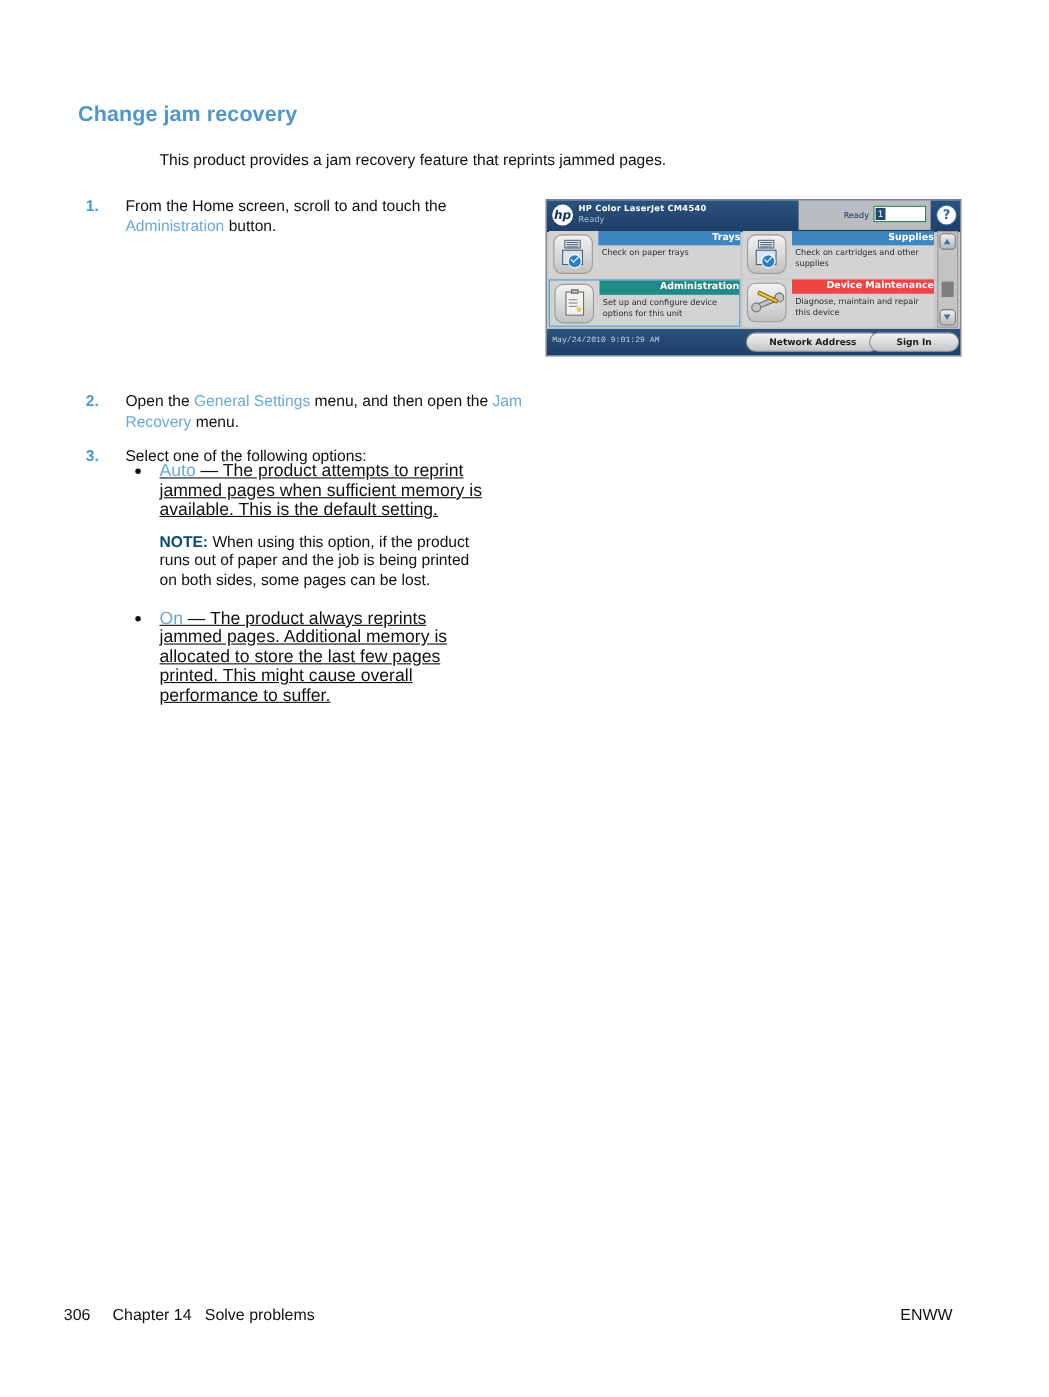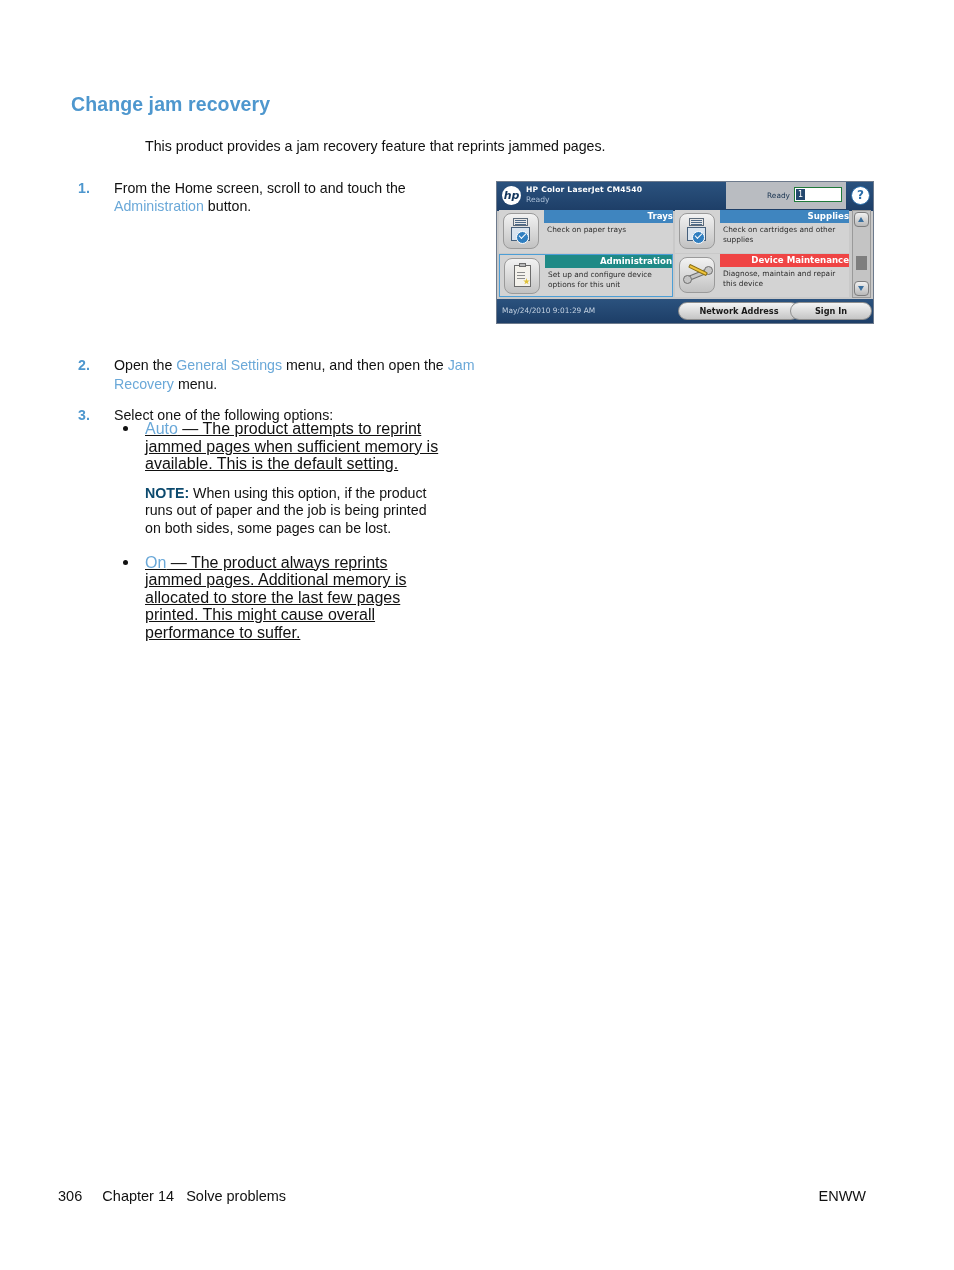--- a/index.html
+++ b/index.html
@@ -429,20 +429,21 @@
     width: 100%;
     height: 24px;
     background: linear-gradient(#2b527e, #1d3e67);
   }
   .cp-date {
     position: absolute;
     left: 5px; top: 7px;
     font-size: 7.4px;
     color: #c4d2e2;
     white-space: nowrap;
+    font-family: Liberation Mono, monospace;
   }
   .cp-btn {
     position: absolute;
     top: 3px;
     height: 18px;
     background: linear-gradient(#f4f4f4, #c5c5c5);
     border: 1px solid #8e8e8e;
     border-radius: 9px;
     box-sizing: border-box;
     font-size: 8.2px;

